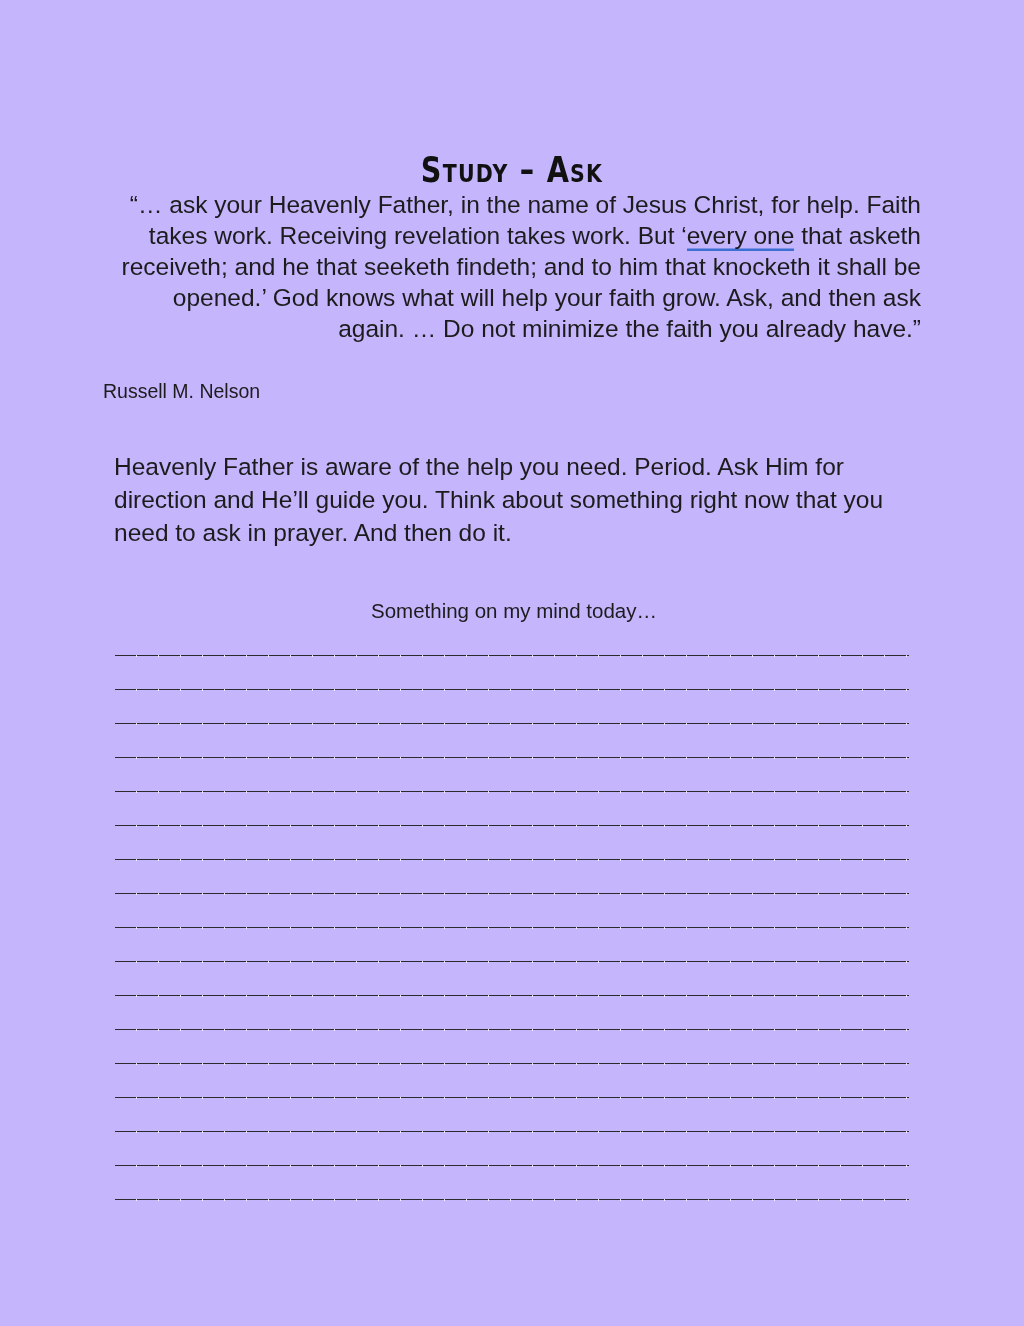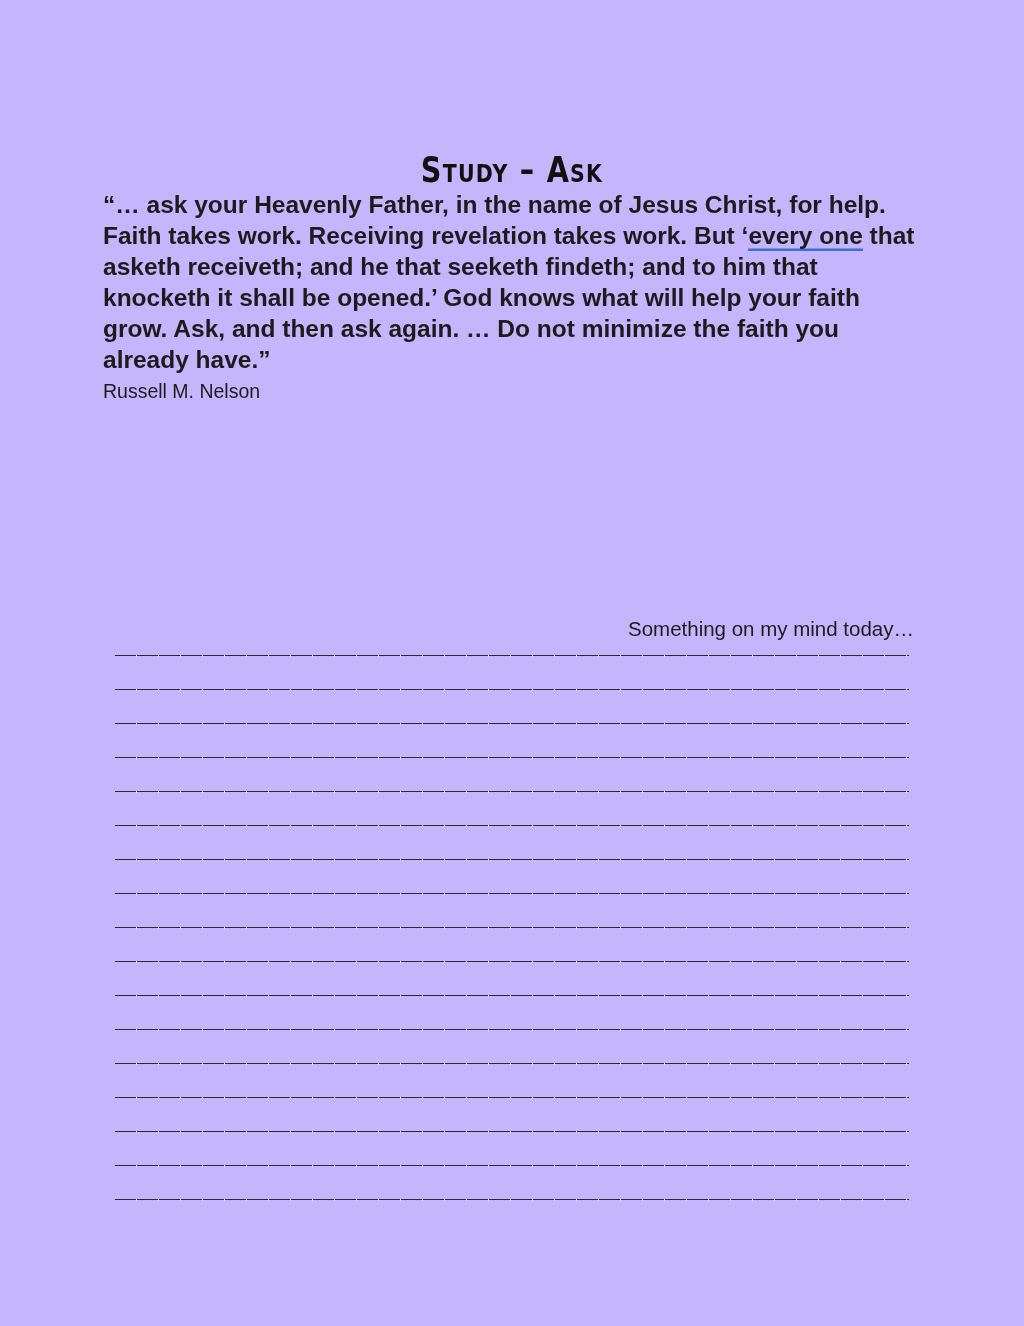--- a/index.html
+++ b/index.html
@@ -44,25 +44,25 @@
     color: #111111;
     white-space: pre;
   }
 
   
   .quote {
     position: absolute;
     left: 103px;
     top: 189px;
     width: 818px;
-    text-align: left;
+    text-align: right;
     font-size: 24.5px;
     line-height: 31px;
     color: #1c1c1c;
-    font-weight: 700;
+    font-weight: 400;
   }
   .quote .u-link {
     color: #1c1c1c;
     text-decoration: none;
     border-bottom: 1.6px solid #3c6fd2;
     box-shadow: inset 0 -5px 0 -3.4px #3c6fd2;
     padding-bottom: 1px;
   }
 
   .attribution {
@@ -85,23 +85,23 @@
     text-align: left;
     font-size: 24.5px;
     line-height: 33px;
     color: #1c1c1c;
   }
 
   
   .prompt {
     position: absolute;
     left: 114px;
-    top: 615px;
+    top: 597px;
     width: 800px;
-    text-align: right;
+    text-align: center;
     font-size: 20.5px;
     line-height: 27px;
     color: #1c1c1c;
   }
 
   
   .lines {
     position: absolute;
     left: 115px;
     top: 640px;
@@ -142,20 +142,21 @@
 <body>
 
 <div class="page">
 
   <h1 class="title">Study – Ask</h1>
 
   <div class="quote"><span>“… ask your Heavenly Father, in the name of Jesus Christ, for help. Faith takes work. Receiving revelation takes work. But ‘</span><span class="u-link">every one</span><span> that asketh receiveth; and he that seeketh findeth; and to him that knocketh it shall be opened.’ God knows what will help your faith grow. Ask, and then ask again. … Do not minimize the faith you already have.”</span></div>
 
   <div class="attribution">Russell M. Nelson</div>
 
+  <div class="body-paragraph">Heavenly Father is aware of the help you need. Period. Ask Him for direction and He’ll guide you. Think about something right now that you need to ask in prayer. And then do it.</div>
 
   <div class="prompt">Something on my mind today…</div>
 
   <div class="lines">
       <div class="write-line"></div>
       <div class="write-line"></div>
       <div class="write-line"></div>
       <div class="write-line"></div>
       <div class="write-line"></div>
       <div class="write-line"></div>

